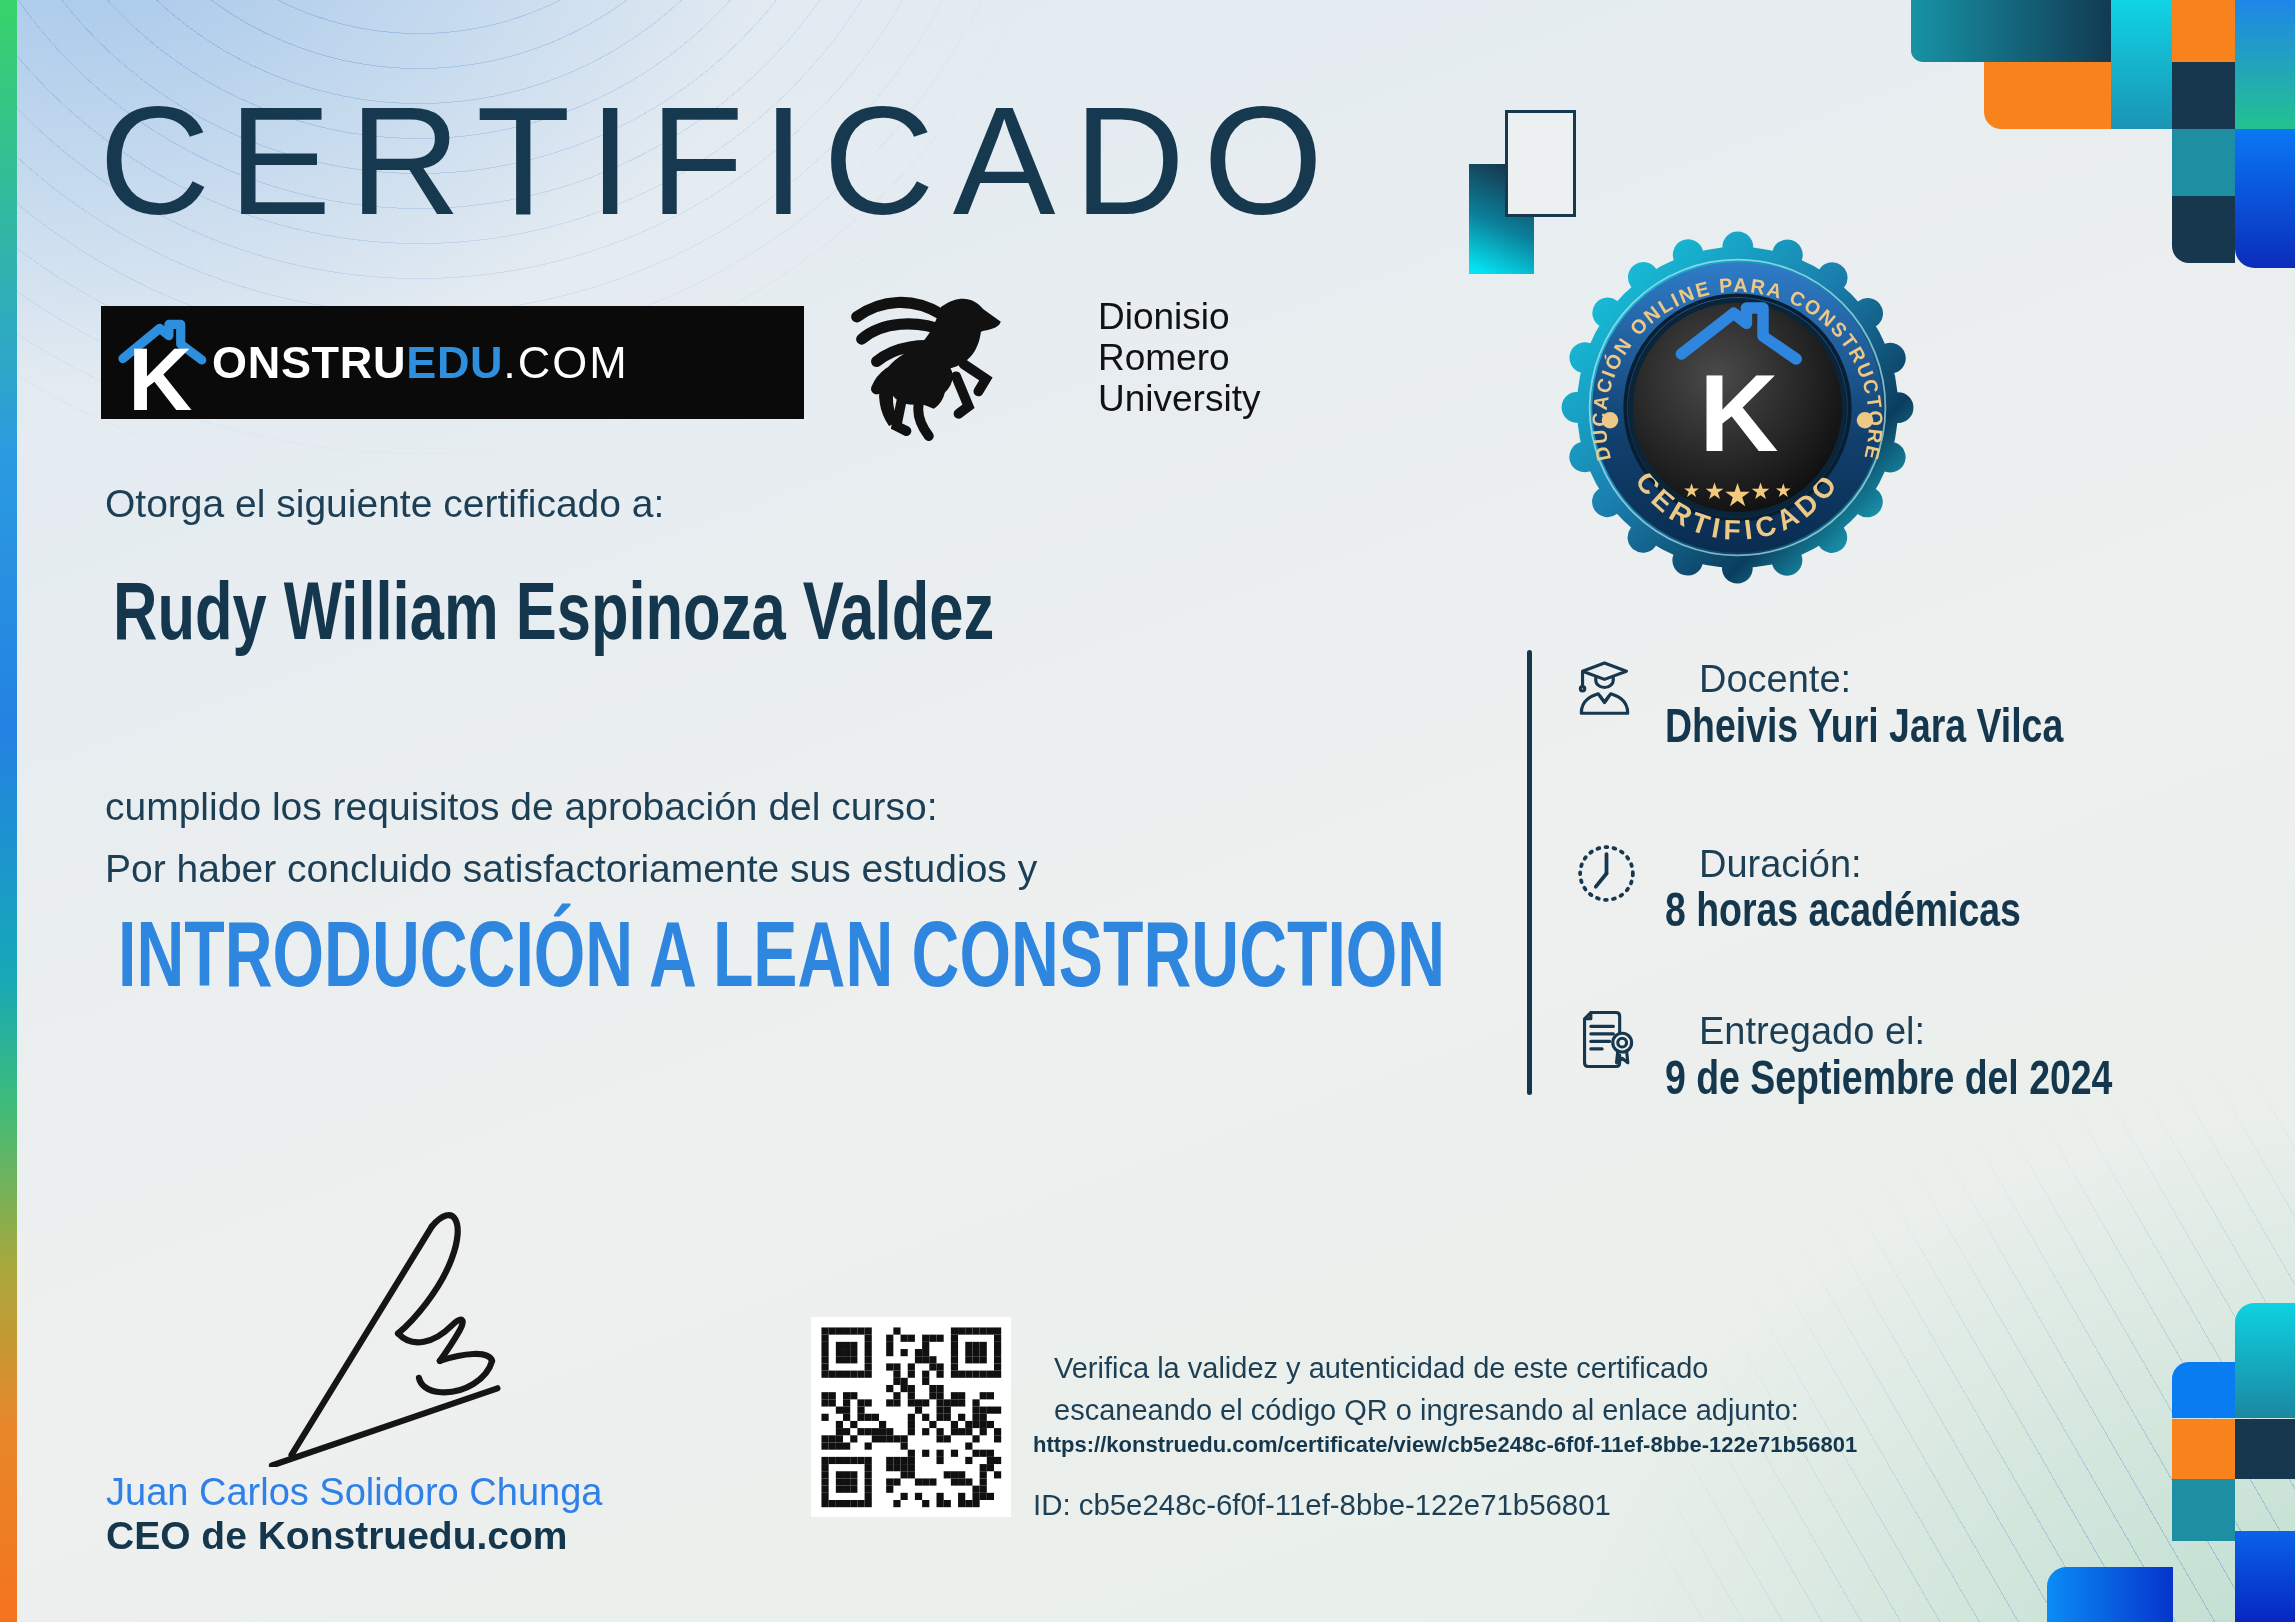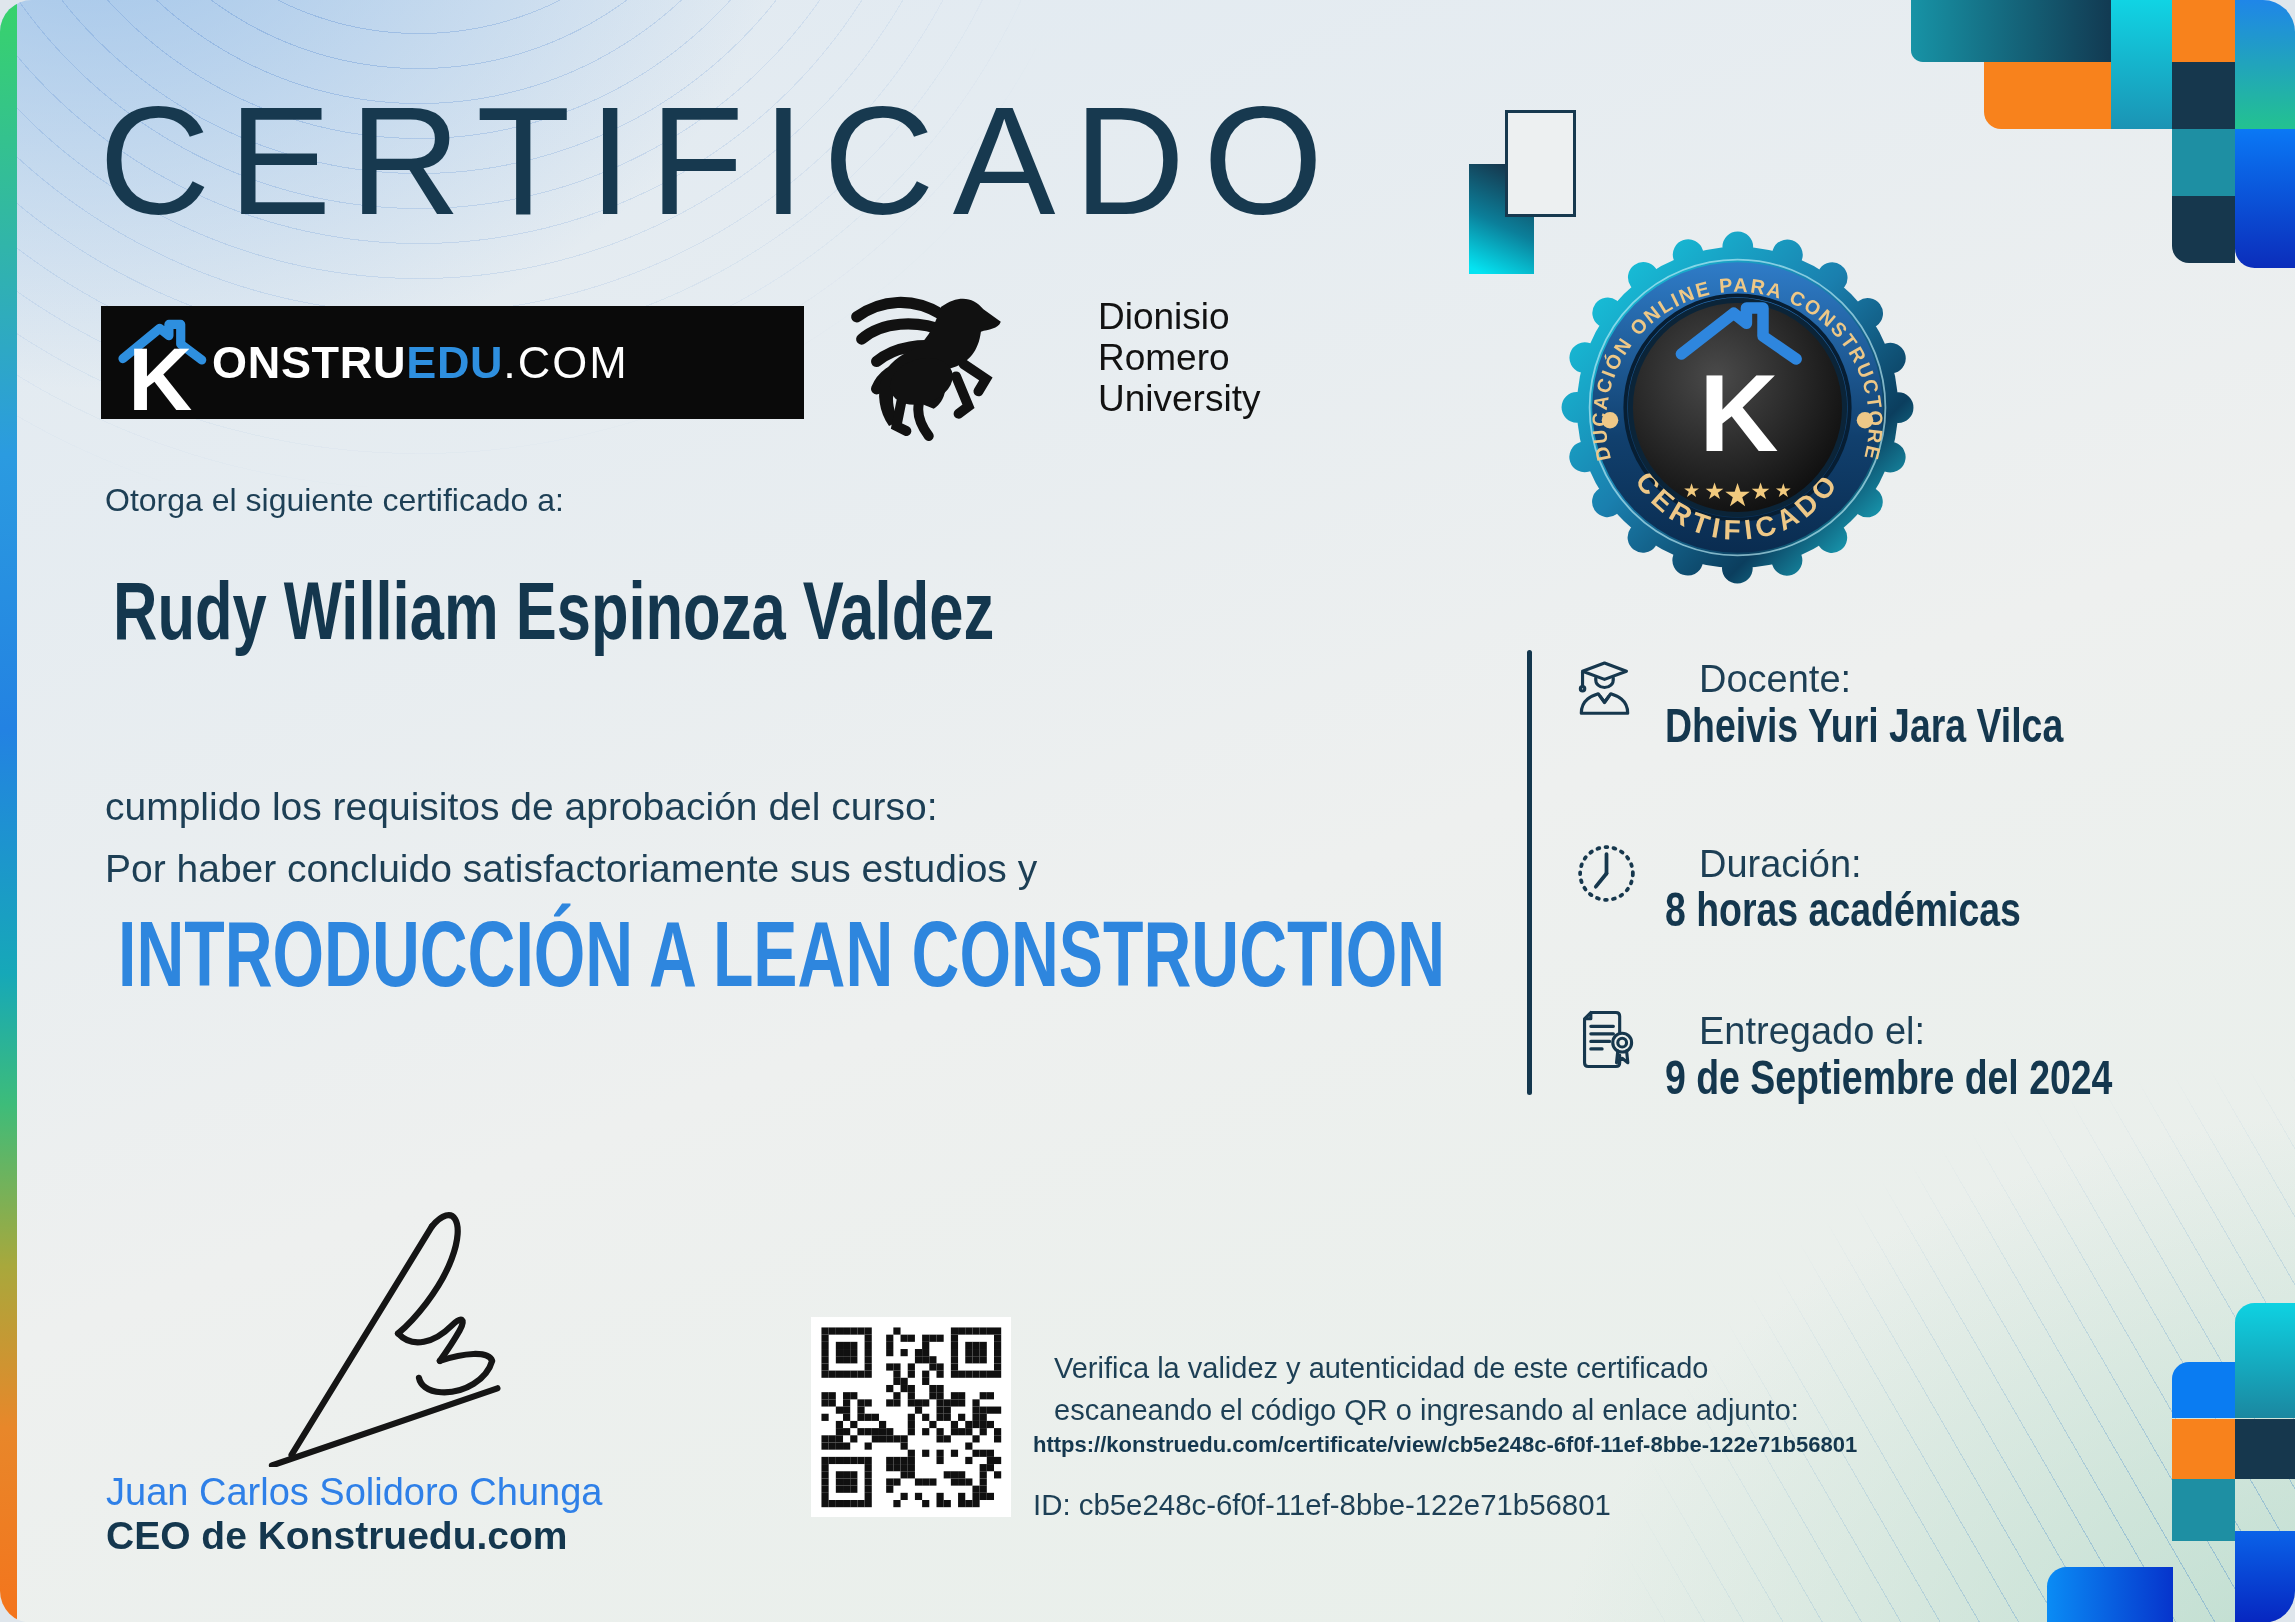--- a/index.html
+++ b/index.html
@@ -1,21 +1,21 @@
 <!DOCTYPE html>
 <html style="font-size:10.5px"><head>
 <meta charset="utf-8">
 <style>
   html,body{margin:0;padding:0;background:#dfe6ec;}
   .page{position:relative;width:2295px;height:1623px;overflow:hidden;
     font-family:"Liberation Sans",sans-serif;color:#1d3f55;
     background:
       radial-gradient(1112px 785px at 4% -6%, rgba(150,190,232,.85), rgba(150,190,232,0) 62%),
       radial-gradient(1440px 1047px at 104% 106%, rgba(180,217,201,.9), rgba(180,217,201,0) 58%),
-      linear-gradient(160deg,#dfe9f2,#eef0ef 55%,#e7efe9); border-radius: 32px;}
+      linear-gradient(160deg,#dfe9f2,#eef0ef 55%,#e7efe9);}
   .abs{position:absolute;}
   
   .arcs{left:0;top:0;width:1636px;height:982px;
     background:repeating-radial-gradient(circle at 419px -281px, rgba(110,155,215,0) 0 34px, rgba(110,155,215,.42) 34px 35px);
     -webkit-mask-image:radial-gradient(ellipse 1047px 687px at 18% 0%, #000 10%, transparent 72%);
     mask-image:radial-gradient(ellipse 1047px 687px at 18% 0%, #000 10%, transparent 72%);}
   .diags{right:0;bottom:0;width:982px;height:851px;
     background:repeating-linear-gradient(60deg, rgba(90,150,205,0) 0 33px, rgba(90,150,205,.42) 33px 34px);
     -webkit-mask-image:radial-gradient(ellipse 916px 753px at 100% 100%, #000 20%, transparent 74%);
     mask-image:radial-gradient(ellipse 916px 753px at 100% 100%, #000 20%, transparent 74%);}
@@ -45,21 +45,21 @@
   .sq-outline{left:1505px;top:110px;width:65px;height:101px;border:3.9px solid #17394f;background:#edf0f1;z-index:3;}
   .sq-filled{left:1469px;top:164px;width:65px;height:110px;background:linear-gradient(205deg,#16374d 10%,#0b7f9a 55%,#04e4f2 95%);z-index:2;}
   
   .klogo{left:101px;top:306px;width:703px;height:113px;background:#0a0a0a;display:flex;align-items:center;padding-left:13px;box-sizing:border-box;}
   .klogo .wordmark{font-size:45px;font-weight:700;color:#fff;letter-spacing:0.7px;white-space:nowrap;}
   .klogo .edu{color:#2e8fdf;}
   .klogo .com{font-weight:400;letter-spacing:2px;}
   
   .dru-text{left:1098px;top:296px;font-size:37px;line-height:41px;color:#121212;}
   
-  .intro{left:105px;top:482px;font-size:32px;text-align:right;}
+  .intro{left:105px;top:482px;font-size:39px;text-align:right;}
   .cond{white-space:nowrap;transform-origin:0 50%;display:inline-block;}
   .name{left:113px;top:564px;font-size:82px;font-weight:700;color:#14374e;transform:scaleX(.75);}
   .para{left:105px;top:776px;font-size:39px;line-height:62px;}
   .course{left:118px;top:902px;font-size:92px;font-weight:700;color:#2e86de;transform:scaleX(.72);}
   
   .divider{left:1527px;top:650px;width:5.2px;height:445px;background:#14374e;border-radius:2.6px;}
   .d-icon{width:69px;height:69px;}
   .d-label{font-size:38px;color:#1d3f55;margin-left:34px;}
   .d-value{font-size:48px;font-weight:700;color:#14374e;transform:scaleX(.78);line-height:1.18;}
   

